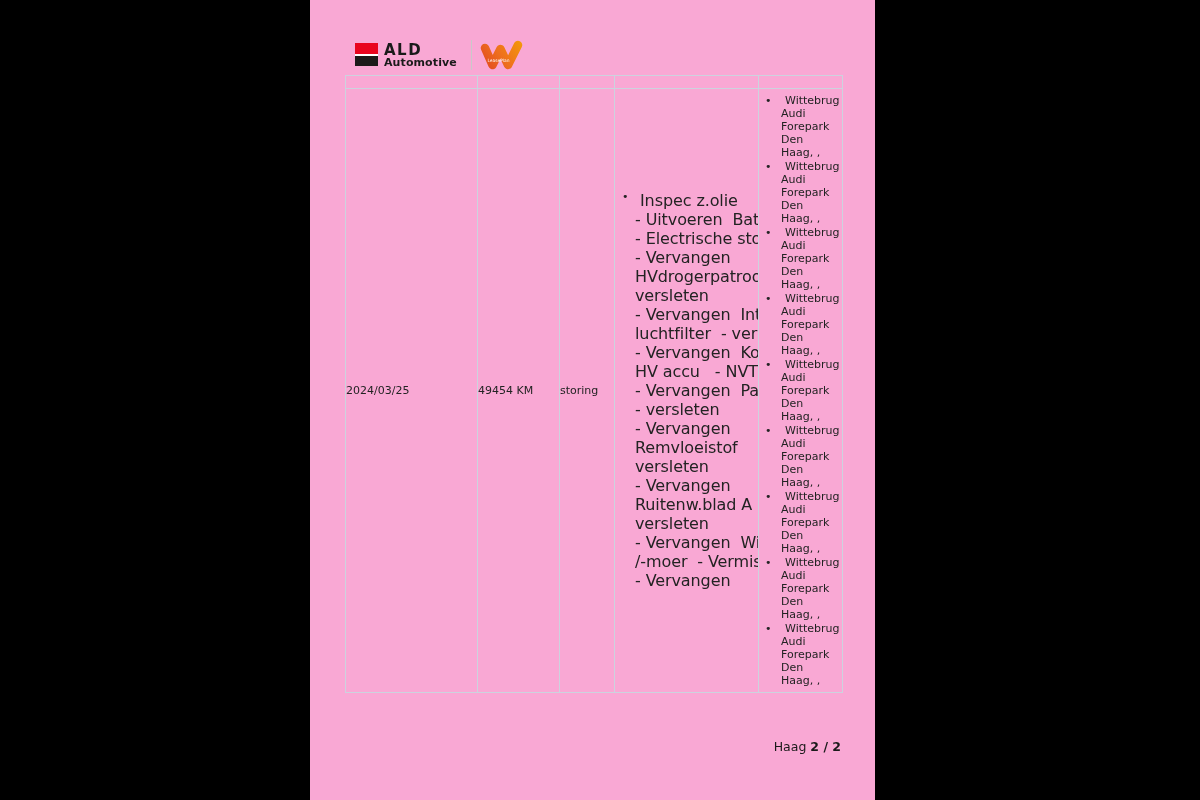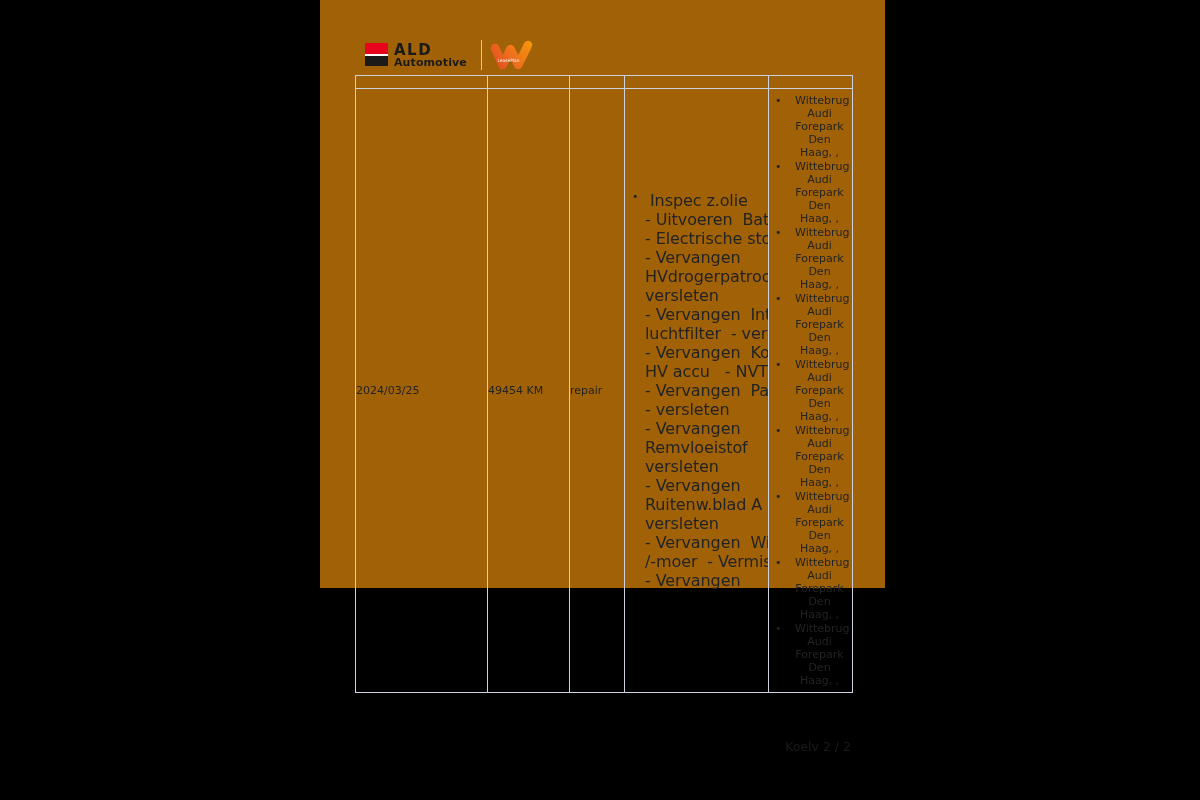--- a/index.html
+++ b/index.html
@@ -1,18 +1,18 @@
 <!DOCTYPE html>
 <html><head>
 <meta charset="utf-8">
 <style>
   html,body{margin:0;padding:0;background:#000;}
   .stage{position:relative;width:1200px;height:800px;background:#000;overflow:hidden;
          font-family:"DejaVu Sans",sans-serif;}
-  .sheet{position:absolute;left:320px;top:0;width:565px;height:588px;background:#a16207;}
+  .sheet{position:absolute;left:310px;top:0;width:565px;height:800px;background:#f9a8d4;}
 
   
   .brand{position:absolute;left:45px;top:43px;display:flex;align-items:flex-start;}
   .ald-square{width:23px;height:23px;flex:none;display:flex;flex-direction:column;}
   .ald-square .sq-red{height:11px;background:#e9041e;}
   .ald-square .sq-stripe{height:2px;background:#ffffff;}
   .ald-square .sq-black{flex:1;background:#1c1a19;}
   .ald-text{margin-left:6px;display:flex;flex-direction:column;}
   .ald-name{font-size:15px;font-weight:700;letter-spacing:1.5px;line-height:14px;color:#1a1a1a;}
   .ald-sub{font-size:11px;font-weight:600;letter-spacing:0.1px;line-height:11px;color:#1a1a1a;}
@@ -31,26 +31,26 @@
   td.c-type{padding-left:5px;}
   .desc-wrap{display:flex;align-items:flex-start;padding-left:7px;}
   .bullet{flex:none;font-size:11px;color:#232323;}
   .desc-wrap .bullet{width:13px;line-height:12.2px;}
   .desc-text{white-space:pre;font-size:16px;line-height:19px;letter-spacing:-0.1px;
              text-indent:5px;}
   td.c-sup{vertical-align:top;padding-top:2px;}
   .sup-item{display:flex;align-items:flex-start;margin-bottom:1px;}
   .sup-item .bullet{width:22px;padding-left:6px;box-sizing:border-box;line-height:13px;}
   .sup-text{width:57px;font-size:11px;line-height:13px;text-indent:4px;
-            overflow-wrap:normal;word-break:normal;text-align:center;}
+            overflow-wrap:normal;word-break:normal;}
 
   
   .footer{position:absolute;left:0;top:739px;width:531px;text-align:right;
           font-size:12.5px;color:#1a1a1a;}
-  .footer .pg-val{font-weight:400;}
+  .footer .pg-val{font-weight:700;}
 </style>
 </head>
 <body>
 
 <div class="stage">
   <div class="sheet">
 
     <div class="brand">
       <div class="ald-square">
         <div class="sq-red"></div>
@@ -92,21 +92,21 @@
         <td></td>
       </tr>
       <tr class="main-row">
         <td class="c-date">
           <span>2024/03/25</span>
         </td>
         <td class="c-km">
           <span>49454 KM</span>
         </td>
         <td class="c-type">
-          <span>repair</span>
+          <span>storing</span>
         </td>
         <td>
           <div class="desc-wrap">
             <span class="bullet">•</span>
             <div class="desc-text">Inspec z.olie    - NVT
 - Uitvoeren  Batterij
 - Electrische storing
 - Vervangen
 HVdrogerpatroon  -
 versleten
@@ -165,18 +165,18 @@
                   <span class="bullet">•</span>
                   <span class="sup-text">Wittebrug Audi Forepark Den Haag, ,</span>
                 </div>
               </div>
         </td>
       </tr>
     </tbody>
       </table>
 
     <div class="footer">
-      <span>Koelv</span>
+      <span>Haag</span>
       <span class="pg-val">2 / 2</span>
     </div>
 
   </div>
 </div>
 
 </body></html>

